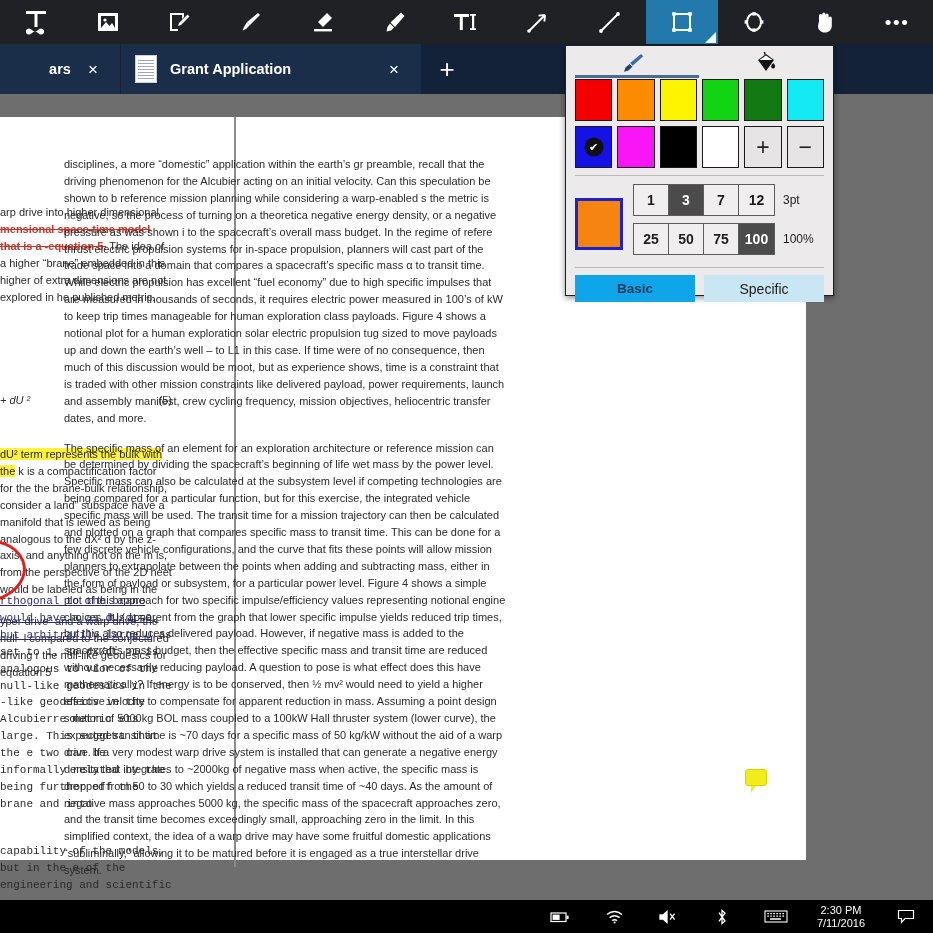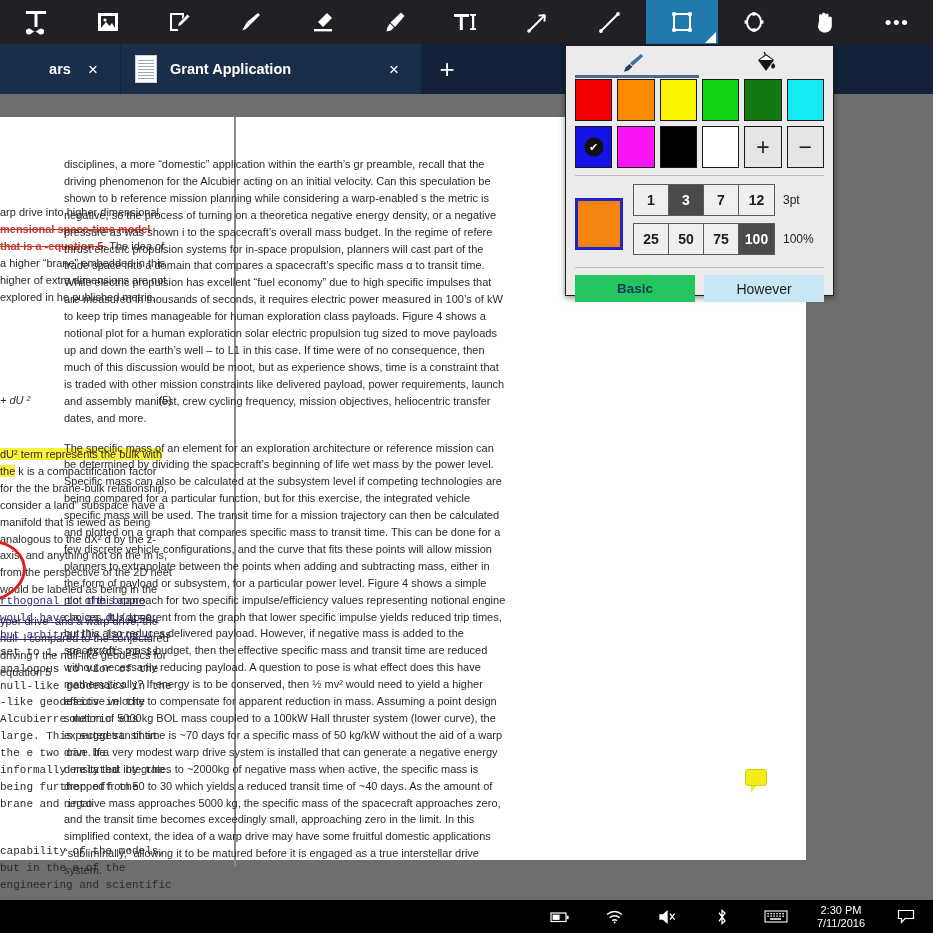--- a/index.html
+++ b/index.html
@@ -165,21 +165,21 @@
   }
   .seg div:last-child { border-right:none; }
   .seg div.on { background:#4b4b4b; color:#fff; }
   .seg-caption { font-size:12px; color:#1d1d1d; margin-left:8px; }
 
   #picker-bottom { display:flex; gap:9px; padding:7px 9px 0 9px; }
   .pbtn {
     flex:1; height:27px; display:flex;align-items:center;justify-content:center;
     font-size:13.5px; font-weight:bold; color:#12395c; cursor:pointer;
   }
-  .pbtn.basic { background:#22c55e; }
+  .pbtn.basic { background:#0ea5e9; }
   .pbtn.adv { background:#c9e6f4; color:#1d1d1d; font-weight:normal; font-size:14px; }
 
   
   #taskbar {
     position:absolute; left:0; bottom:0; width:933px; height:33px;
     background:#000; display:flex; align-items:center; justify-content:flex-end;
   }
   .tray { display:flex; align-items:center; gap:16px; padding-right:8px; }
   .trayitem { width:38px; display:flex;align-items:center;justify-content:center; cursor:pointer; }
   #clock {
@@ -415,21 +415,21 @@
         </div>
         <span class="seg-caption">100%</span>
       </div>
     </div>
   </div>
 
   <div id="picker-divider2" style="margin-top:5px"></div>
 
   <div id="picker-bottom">
     <div class="pbtn basic">Basic</div>
-    <div class="pbtn adv">However</div>
+    <div class="pbtn adv">Specific</div>
   </div>
 </div>
 
 <div id="taskbar">
   <div class="tray">
 
     <div class="trayitem">
       <svg width="20" height="14" viewBox="0 0 20 14" fill="none" stroke="#fff" stroke-width="1.2">
         <rect x="1" y="3" width="15" height="8.5"></rect>
         <rect x="2.6" y="4.6" width="7" height="5.3" fill="#fff" stroke="none"></rect>

